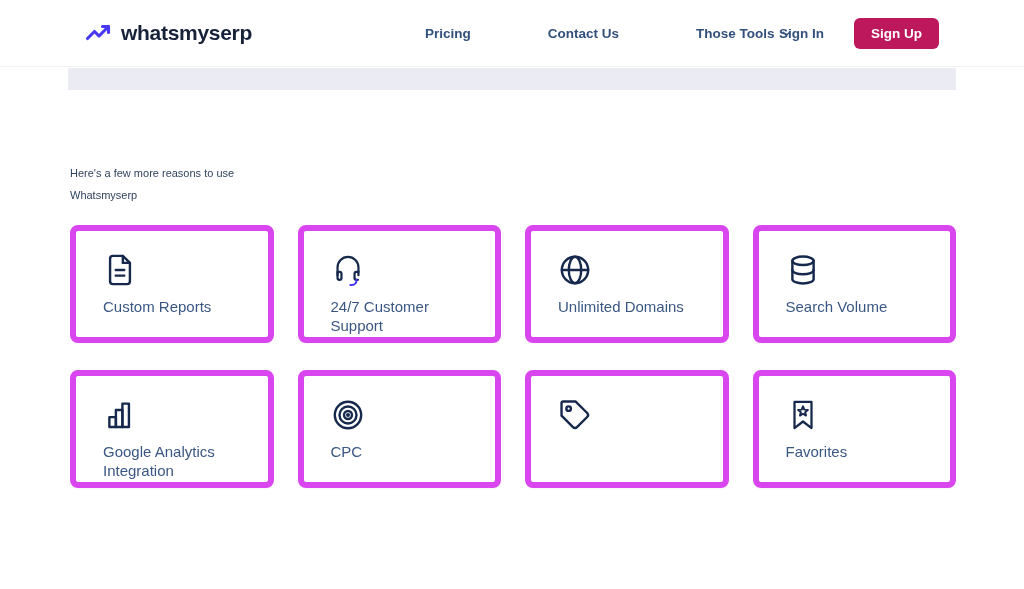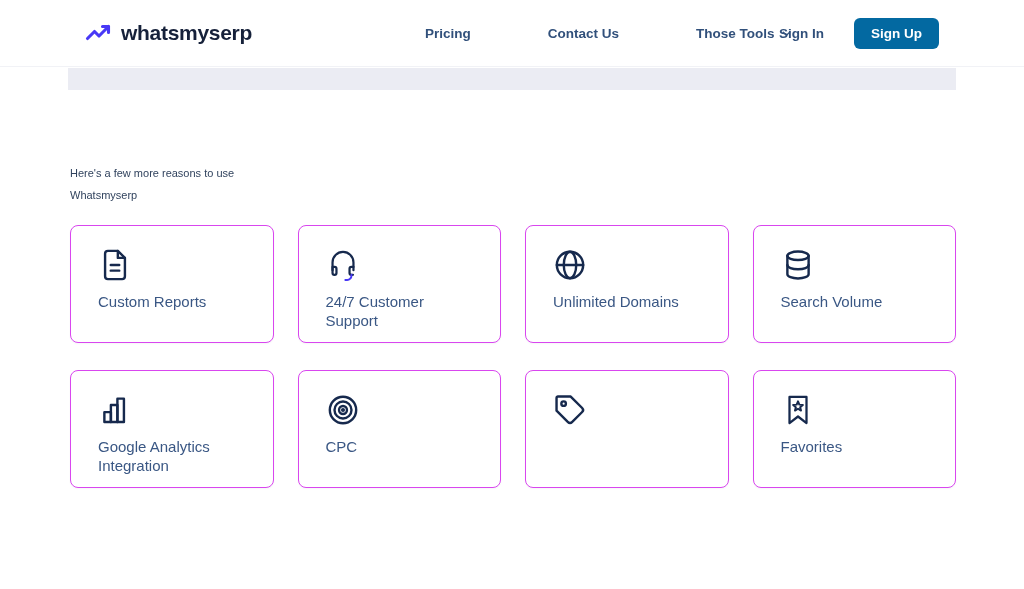--- a/index.html
+++ b/index.html
@@ -50,21 +50,21 @@
     align-items: center;
     gap: 30px;
   }
   .signin {
     font-size: 13.5px;
     font-weight: 600;
     color: #31507b;
     cursor: pointer;
   }
   .signup-btn {
-    background: #0369a1;
+    background: #be185d;
     color: #ffffff;
     font-family: "Liberation Sans", sans-serif;
     font-size: 13.5px;
     font-weight: 700;
     border: none;
     border-radius: 6px;
     padding: 8px 17px;
     height: 31px;
     cursor: pointer;
   }
@@ -95,21 +95,21 @@
     margin-top: 19px;
     width: 886px;
     display: grid;
     grid-template-columns: repeat(4, 1fr);
     column-gap: 24px;
     row-gap: 27px;
   }
   .card {
     height: 118px;
     background: #ffffff;
-    border: 1px solid #d946ef;
+    border: 6px solid #d946ef;
     border-radius: 8px;
     padding: 22px 26px 0 27px;
     box-shadow: 0 1px 2px rgba(16,24,64,0.04);
   }
   .card-icon { width: 34px; height: 34px; display: block; color: #16294d; }
   .card-label {
     margin-top: 10px;
     font-size: 15px;
     line-height: 19px;
     color: #3a5784;

